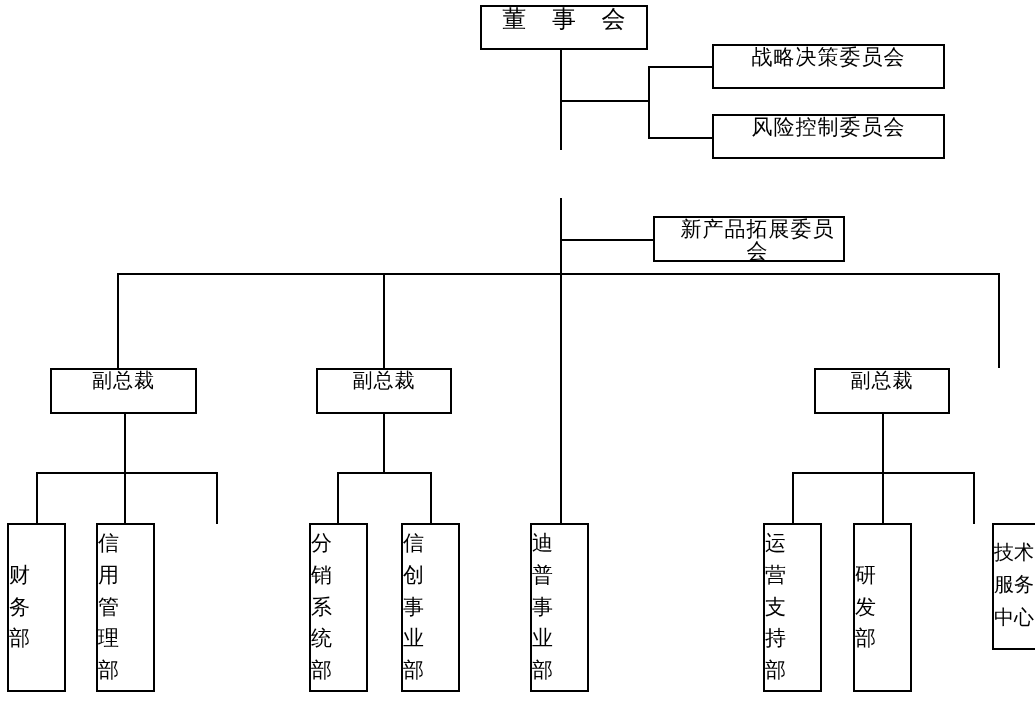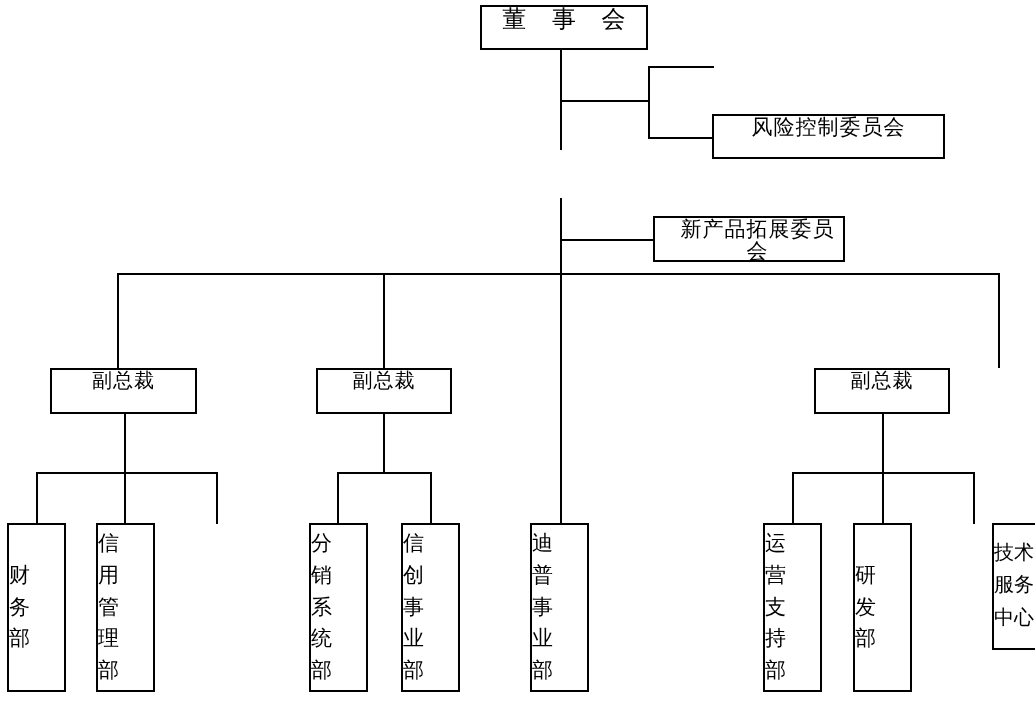--- a/index.html
+++ b/index.html
@@ -94,20 +94,23 @@
   <div class="line hline" style="left:792px;top:472px;width:182px;"></div>
   <div class="line vline" style="left:792px;top:472px;height:52px;"></div>
   <div class="line vline" style="left:882px;top:472px;height:52px;"></div>
   <div class="line vline" style="left:973px;top:472px;height:52px;"></div>
 
   <div class="node h-node top" style="left:480px;top:5px;width:168px;height:45px;">
     <span class="lbl">董 事 会</span>
   </div>
 
 
+  <div class="node h-node cmt" style="left:712px;top:44px;width:233px;height:45px;">
+    <span class="lbl">战略决策委员会</span>
+  </div>
 
   <div class="node h-node cmt" style="left:712px;top:114px;width:233px;height:45px;">
     <span class="lbl">风险控制委员会</span>
   </div>
 
   <div class="node h-node cmt" style="left:653px;top:216px;width:192px;height:46px;padding-left:17px;">
     <span class="lbl">新产品拓展委员会</span>
   </div>
 
   <div class="node h-node vp" style="left:50px;top:368px;width:147px;height:46px;">

